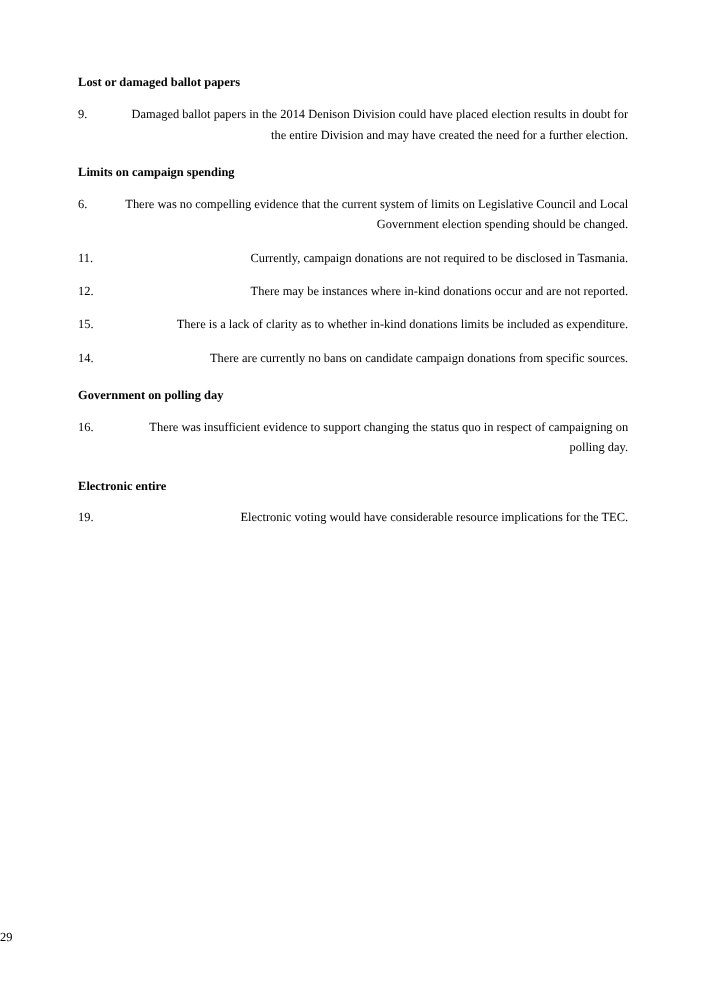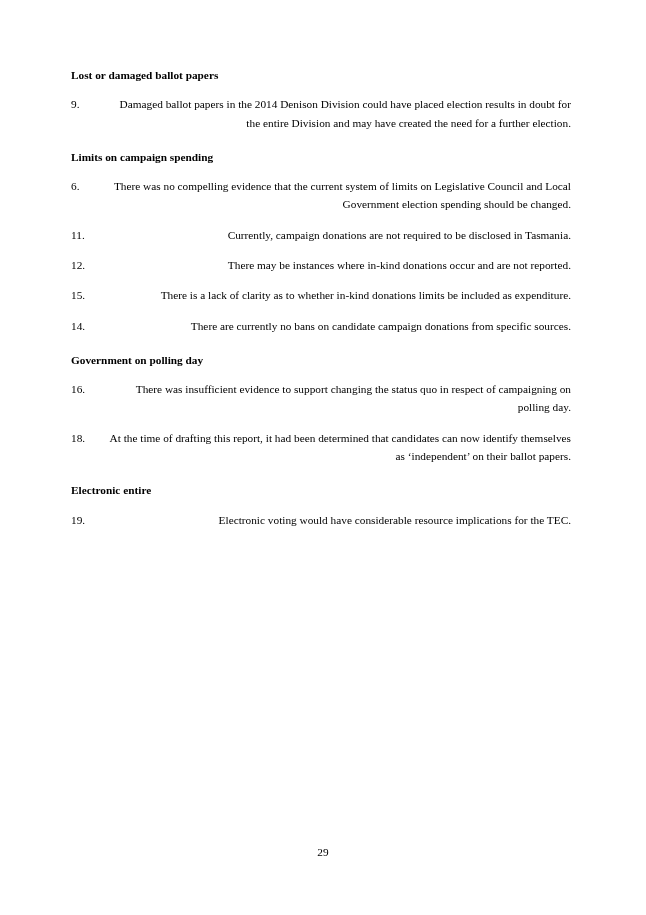--- a/index.html
+++ b/index.html
@@ -53,21 +53,21 @@
   }
   .para-text {
     flex: 1 1 auto;
     text-align: right;
   }
   .page-number {
     position: absolute;
     left: 0;
     top: 846px;
     width: 646px;
-    text-align: center;
+    text-align: left;
     font-size: 11.3px;
   }
 </style>
 </head>
 <body>
 
 <div class="page">
 
   <div class="content">
 
@@ -108,24 +108,20 @@
 
     <div>
       <h2 class="section-heading spaced">Government on polling day</h2>
       <div class="para">
         <span class="para-num">16.</span>
         <span class="para-text">There was insufficient evidence to support changing the status quo in respect of campaigning on polling day.</span>
       </div>
     </div>
 
     <div>
-      <div class="para">
-        <span class="para-num">18.</span>
-        <span class="para-text">At the time of drafting this report, it had been determined that candidates can now identify themselves as ‘independent’ on their ballot papers.</span>
-      </div>
     </div>
 
     <div>
       <h2 class="section-heading spaced">Electronic entire</h2>
       <div class="para">
         <span class="para-num">19.</span>
         <span class="para-text">Electronic voting would have considerable resource implications for the TEC.</span>
       </div>
     </div>
 

